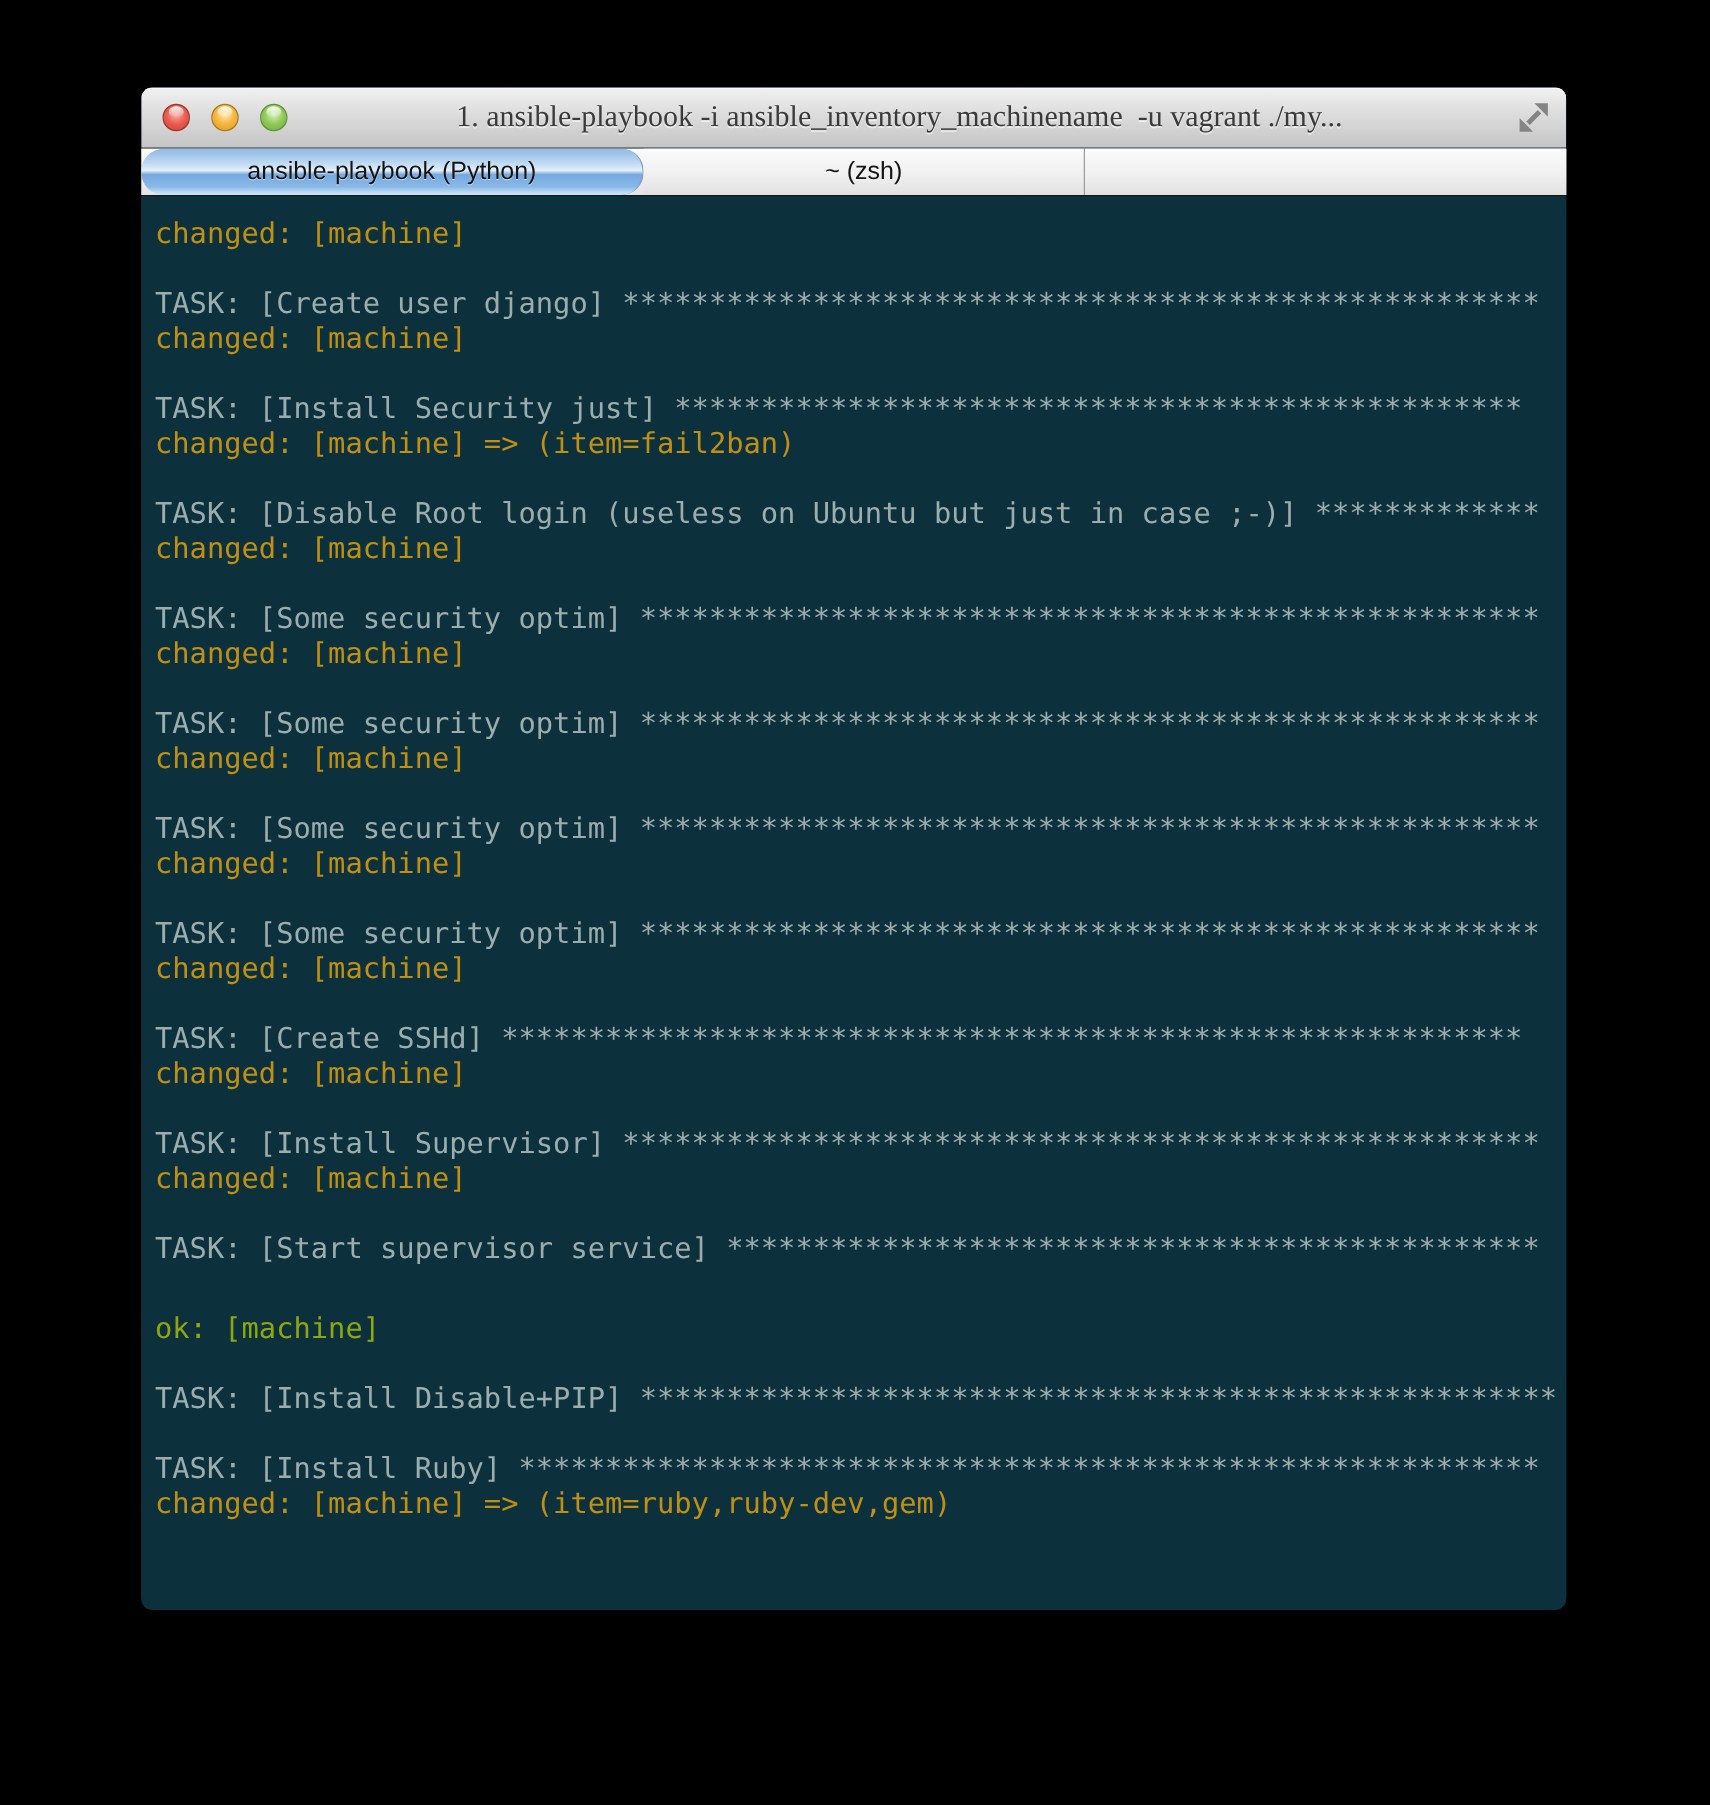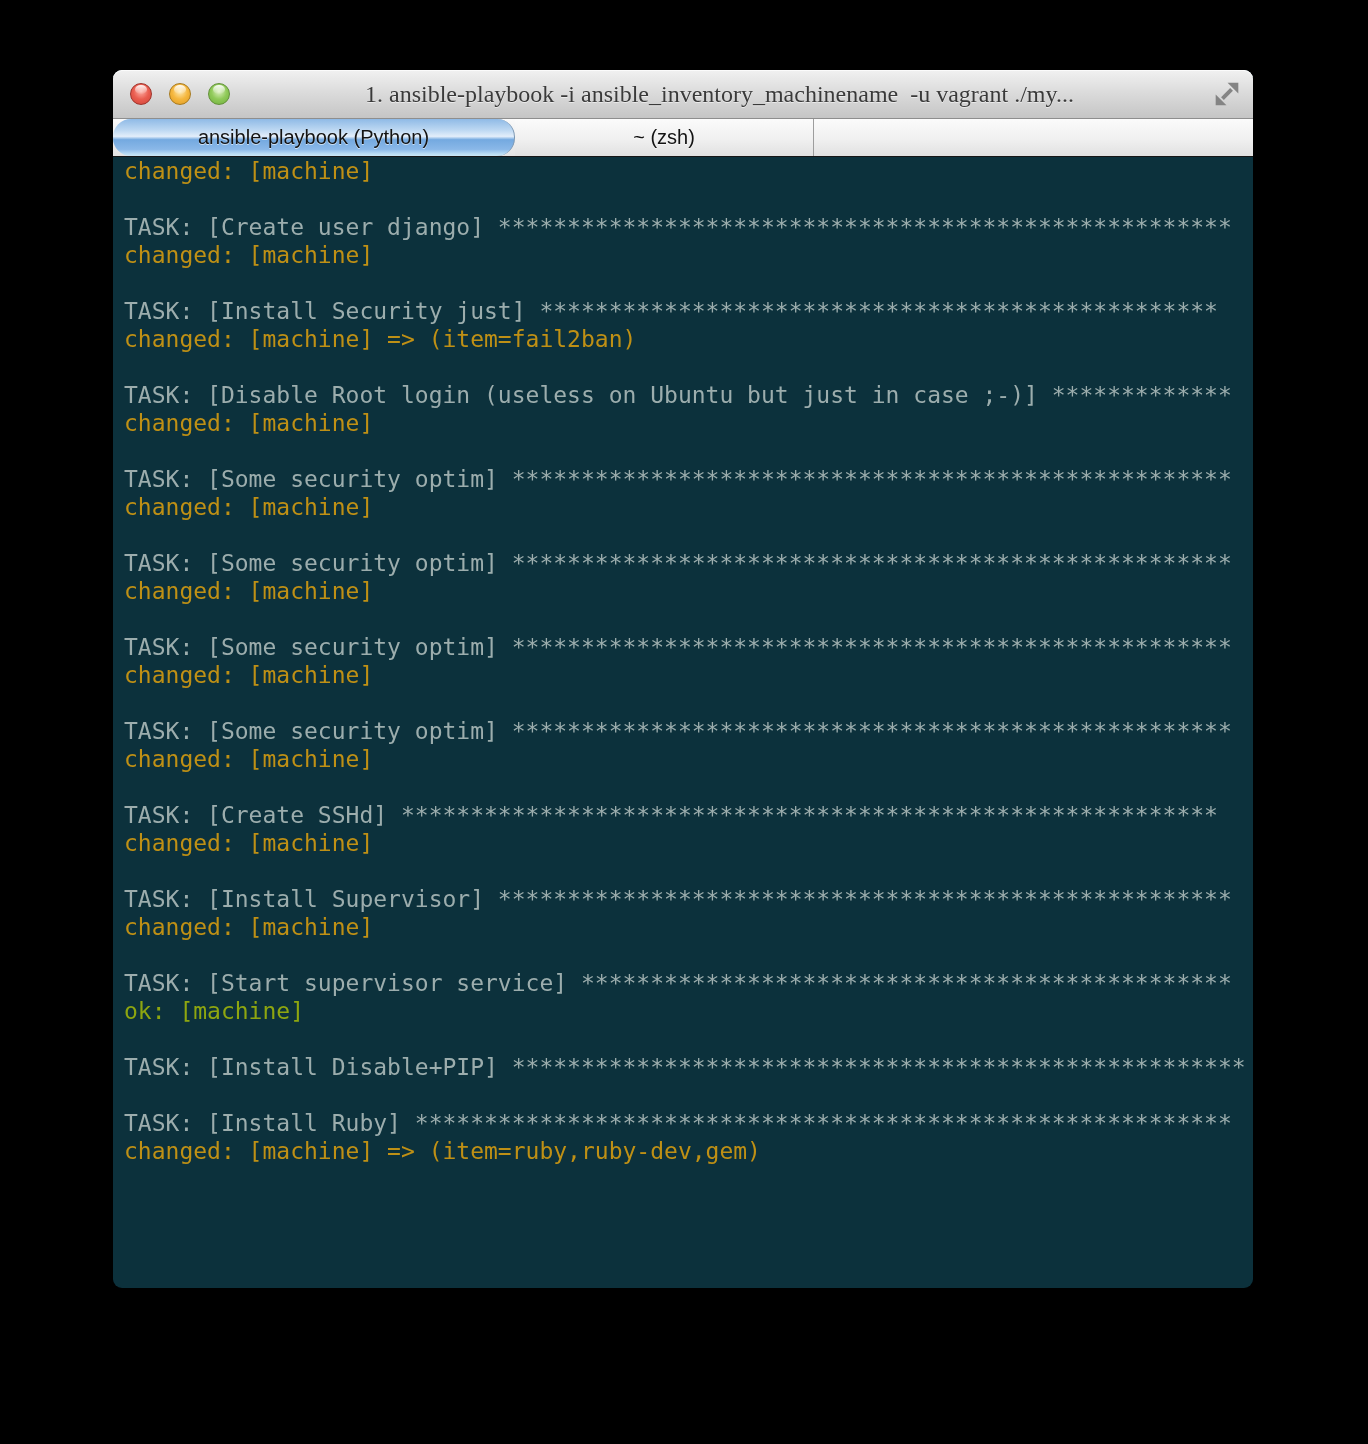--- a/index.html
+++ b/index.html
@@ -85,47 +85,47 @@
   }
   .tab.active {
     width: 402px;
     background: linear-gradient(180deg,
       #8fbae6 0%, #bdd8f2 30%, #e3eefa 47%,
       #74a9e0 56%, #8ab8e8 82%, #b9dcf4 94%, #cae8f7 100%);
     border-right: 1px solid #7b97b2;
     border-radius: 18px;
   }
   .tab.inactive {
-    width: 299px;
+    width: 353px;
     background: linear-gradient(180deg, #fbfbfb 0%, #f0f0f0 55%, #e1e1e1 100%);
   }
   .tab.filler {
     flex: 1;
     border-right: none;
     background: linear-gradient(180deg, #fbfbfb 0%, #f0f0f0 55%, #e1e1e1 100%);
   }
   
   .terminal {
     height: 1131px;
     box-sizing: border-box;
-    padding: 0 18px 0 11px;
+    padding: 16px 18px 0 11px;
     border-radius: 0 0 9px 9px;
     overflow: hidden;
     background: var(--terminal-bg, #0c313c);
     font-family: "DejaVu Sans Mono", monospace;
     font-size: 23px;
   }
   .line {
     height: 28px;
     line-height: 28px;
     white-space: pre;
   }
   .line.task    { color: var(--task-text, #9cadad); }
   .line.changed { color: var(--changed-text, #bf9015); }
-  .line.ok      { color: var(--ok-text, #8ea610); }
+  .line.ok      { color: var(--ok-text, #8ea610); margin-top: 36px; }
 </style>
 </head>
 <body>
 
 <div class="window">
 
   <div class="titlebar">
     <div class="lights">
       <span class="light red"></span>
       <span class="light yellow"></span>

